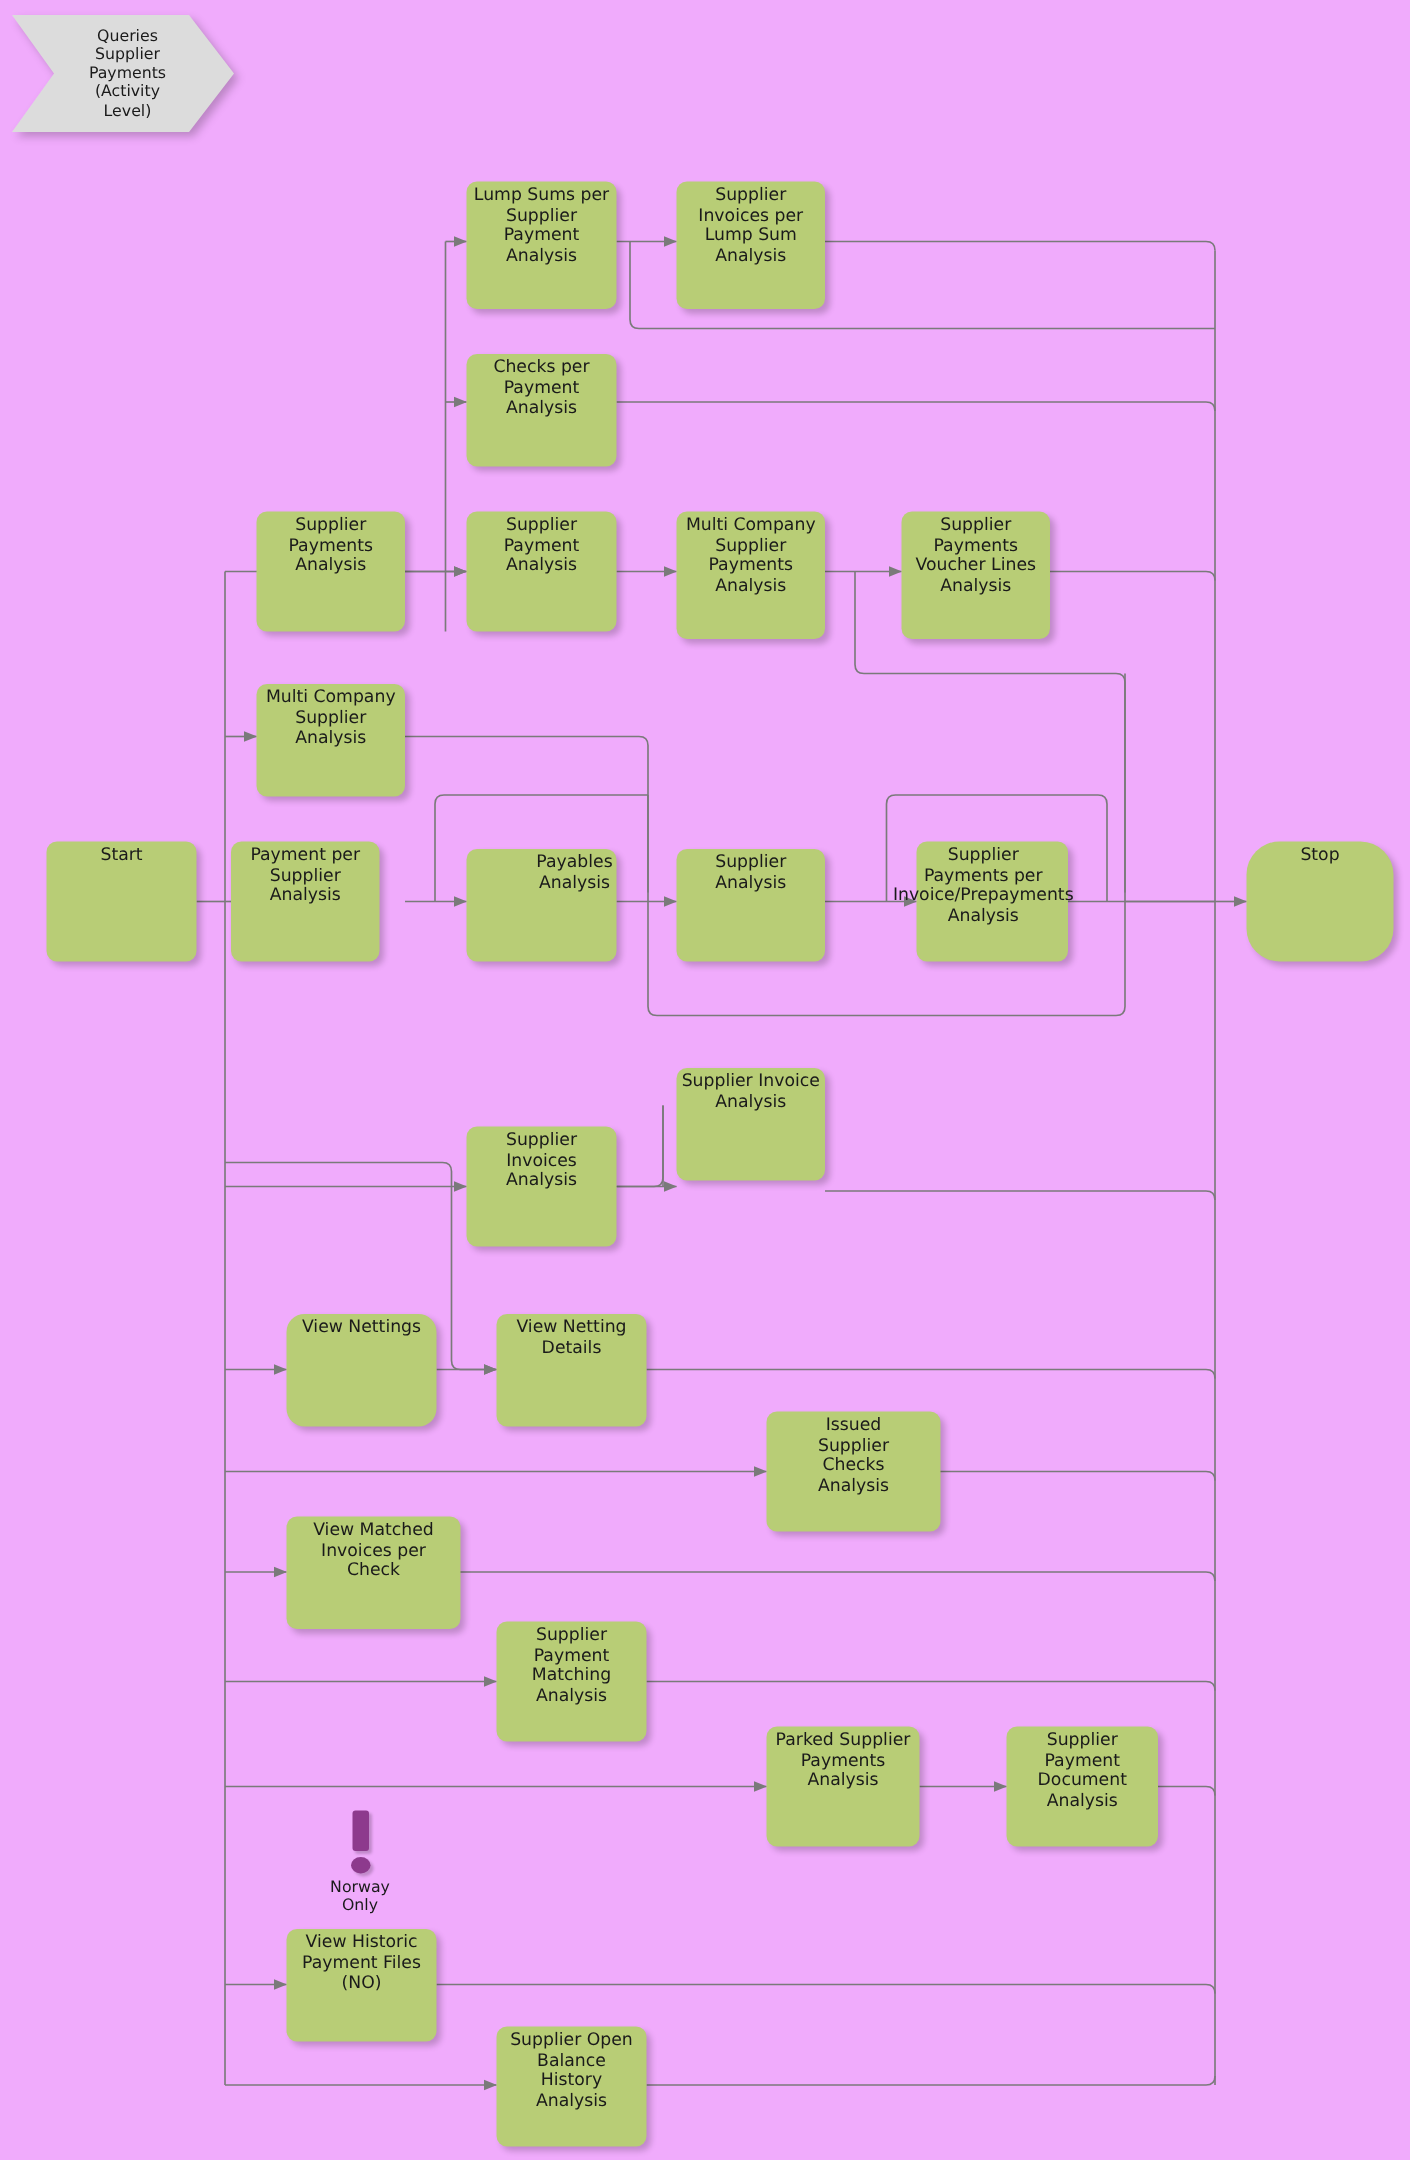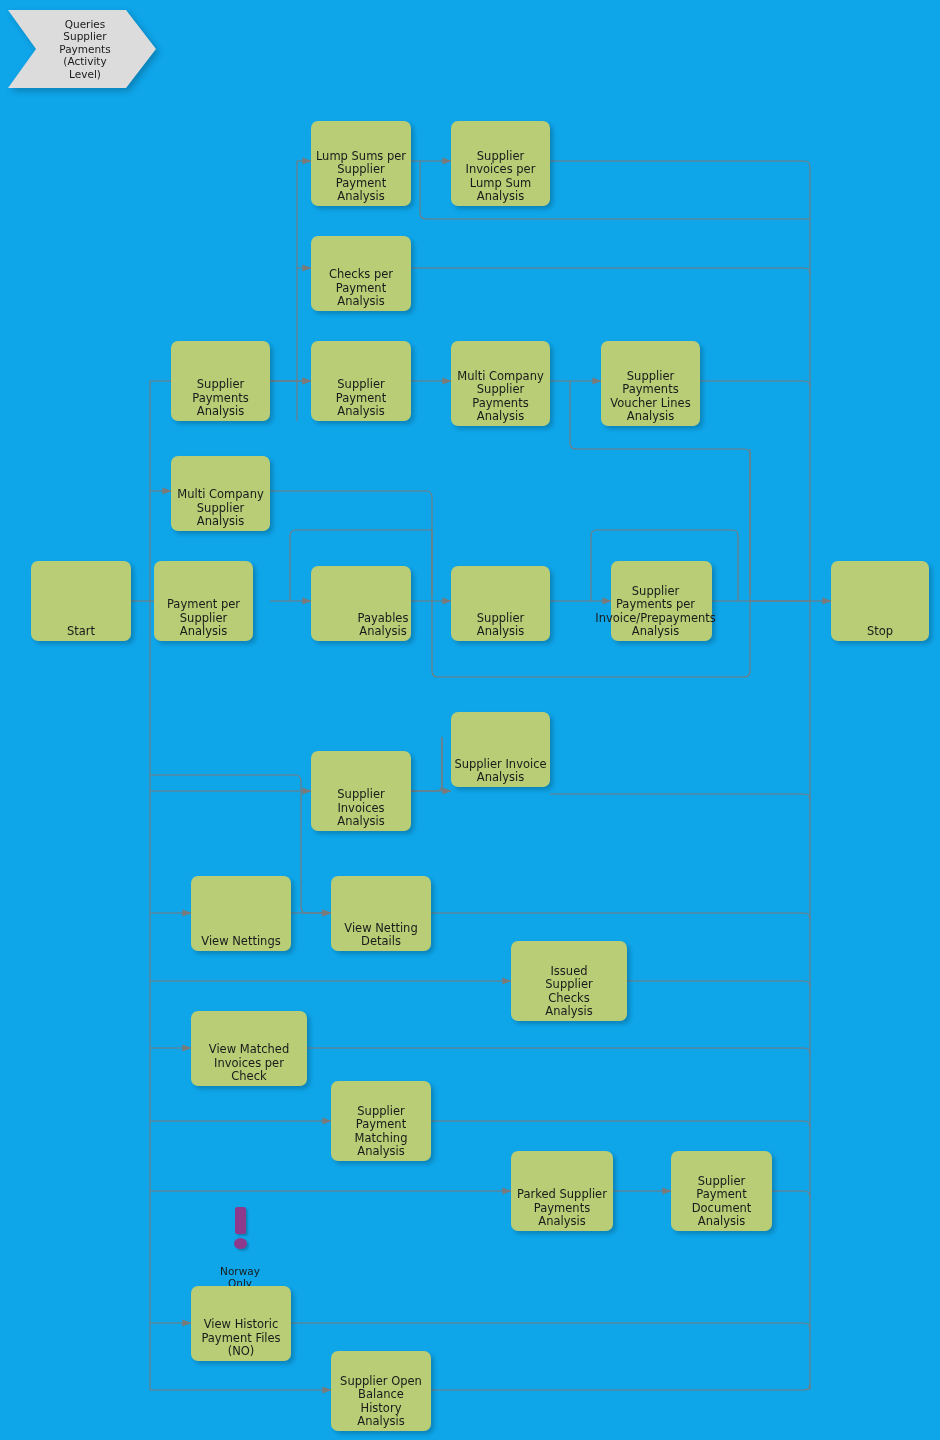--- a/index.html
+++ b/index.html
@@ -1,38 +1,38 @@
 <!DOCTYPE html>
 <html><head>
 <meta charset="utf-8">
 <style>
   html,body{margin:0;padding:0;background:#ffffff;}
   body{width:940px;height:1440px;font-family:"DejaVu Sans",sans-serif;}
-  #stage{position:relative;width:940px;height:1440px;overflow:hidden;background:#0ea5e9;}
+  #stage{position:relative;width:940px;height:1440px;overflow:hidden;background:#f0abfc;}
   #wires{position:absolute;left:0;top:0;width:940px;height:1440px;}
   .node{position:absolute;box-sizing:border-box;border-radius:7px;
         background:#b8cd76;box-shadow:3px 3px 4px rgba(0,0,0,.20);
-        display:flex;align-items:flex-end;justify-content:center;text-align:center;
+        display:flex;align-items:flex-start;justify-content:center;text-align:center;
         color:#1a1a1a;font-size:11.5px;line-height:1.18;padding:2px;}
   .node span{display:block;white-space:pre-line;}
   .node.overflow span{white-space:pre-line;width:150px;margin-left:-12px;}
   .banner{position:absolute;left:8px;top:10px;width:148px;height:78px;
           filter:drop-shadow(3px 3px 3px rgba(0,0,0,.22));}
   .banner .shape{position:absolute;inset:0;background:#dcdcdc;
      clip-path:polygon(0 0, 118px 0, 148px 39px, 118px 78px, 0 78px, 28px 39px);}
   .banner .txt{position:absolute;left:24px;top:0;width:106px;height:78px;
      display:flex;align-items:center;justify-content:center;text-align:center;
      font-size:10.5px;line-height:1.2;color:#1a1a1a;white-space:pre-line;}
   .bang{position:absolute;left:213px;top:1207px;width:54px;height:70px;
         text-align:center;}
   .bang .bar{width:11px;height:27px;background:#8d3a8d;margin:0 auto;border-radius:2px;
              box-shadow:2px 2px 2px rgba(0,0,0,.20);}
   .bang .dot{width:13px;height:11px;background:#8d3a8d;border-radius:50%;margin:4px auto 0;
              box-shadow:2px 2px 2px rgba(0,0,0,.20);}
-  .bang .lbl{font-size:10.5px;line-height:1.15;color:#1a1a1a;margin-top:16px;white-space:pre-line;}
+  .bang .lbl{font-size:10.5px;line-height:1.15;color:#1a1a1a;margin-top:3px;white-space:pre-line;}
 </style>
 </head>
 <body>
 
 <div id="stage">
 
   <svg id="wires" viewBox="0 0 940 1440" xmlns="http://www.w3.org/2000/svg">
     <defs>
       <marker id="ah" markerWidth="9" markerHeight="8" refX="8.6" refY="4" orient="auto" markerUnits="userSpaceOnUse">
         <path d="M0,0.4 L9,4 L0,7.6 z" fill="#7a7a7a"></path>
@@ -138,21 +138,21 @@
     <div class="bar"></div>
     <div class="dot"></div>
     <div class="lbl">Norway
 Only</div>
   </div>
 
   <div id="nodes">
       <div class="node" style="left: 31px; top: 561px; width: 100px; height: 80px;">
         <span>Start</span>
       </div>
-      <div class="node" style="left: 831px; top: 561px; width: 98px; height: 80px;">
+      <div class="node" style="left: 831px; top: 561px; width: 98px; height: 80px; border-radius: 22px;">
         <span>Stop</span>
       </div>
       <div class="node" style="left: 311px; top: 121px; width: 100px; height: 85px;">
         <span>Lump Sums per
 Supplier
 Payment
 Analysis</span>
       </div>
       <div class="node" style="left: 451px; top: 121px; width: 99px; height: 85px;">
         <span>Supplier
@@ -213,21 +213,21 @@
       </div>
       <div class="node" style="left: 311px; top: 751px; width: 100px; height: 80px;">
         <span>Supplier
 Invoices
 Analysis</span>
       </div>
       <div class="node" style="left: 451px; top: 712px; width: 99px; height: 75px;">
         <span>Supplier Invoice
 Analysis</span>
       </div>
-      <div class="node" style="left: 191px; top: 876px; width: 100px; height: 75px;">
+      <div class="node" style="left: 191px; top: 876px; width: 100px; height: 75px; border-radius: 12px;">
         <span>View Nettings</span>
       </div>
       <div class="node" style="left: 331px; top: 876px; width: 100px; height: 75px;">
         <span>View Netting
 Details</span>
       </div>
       <div class="node" style="left: 511px; top: 941px; width: 116px; height: 80px;">
         <span>Issued
 Supplier
 Checks

